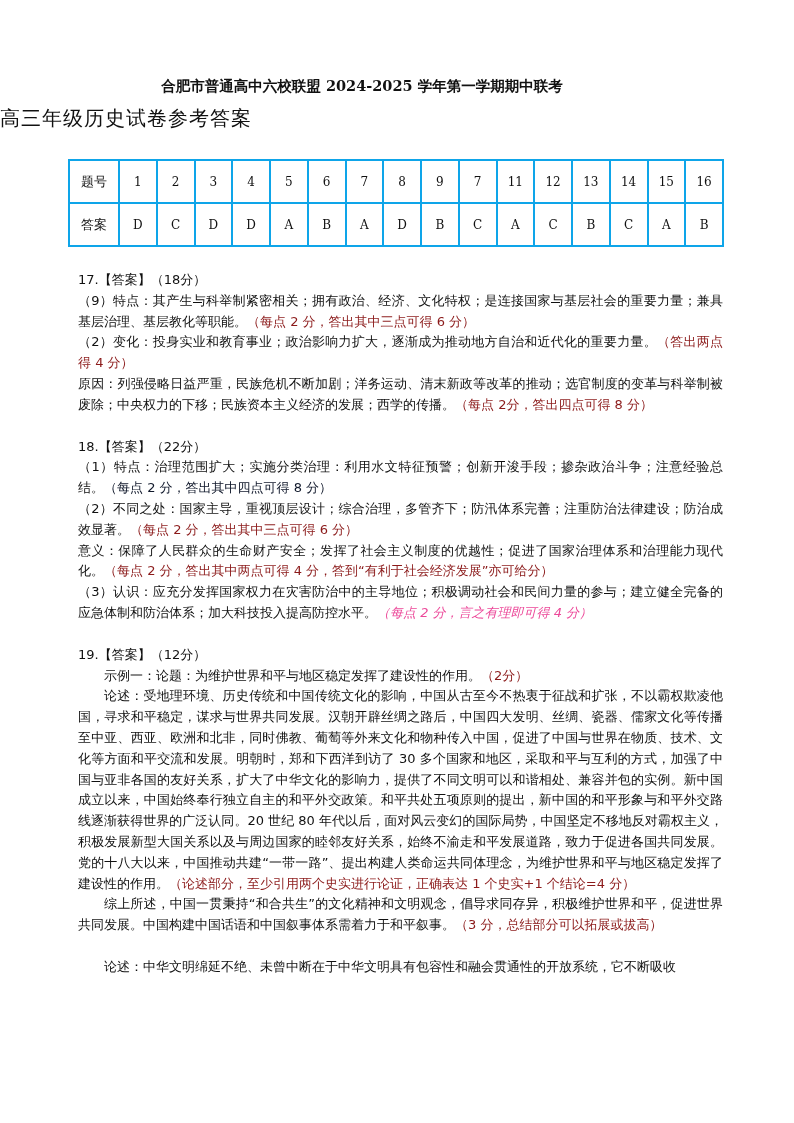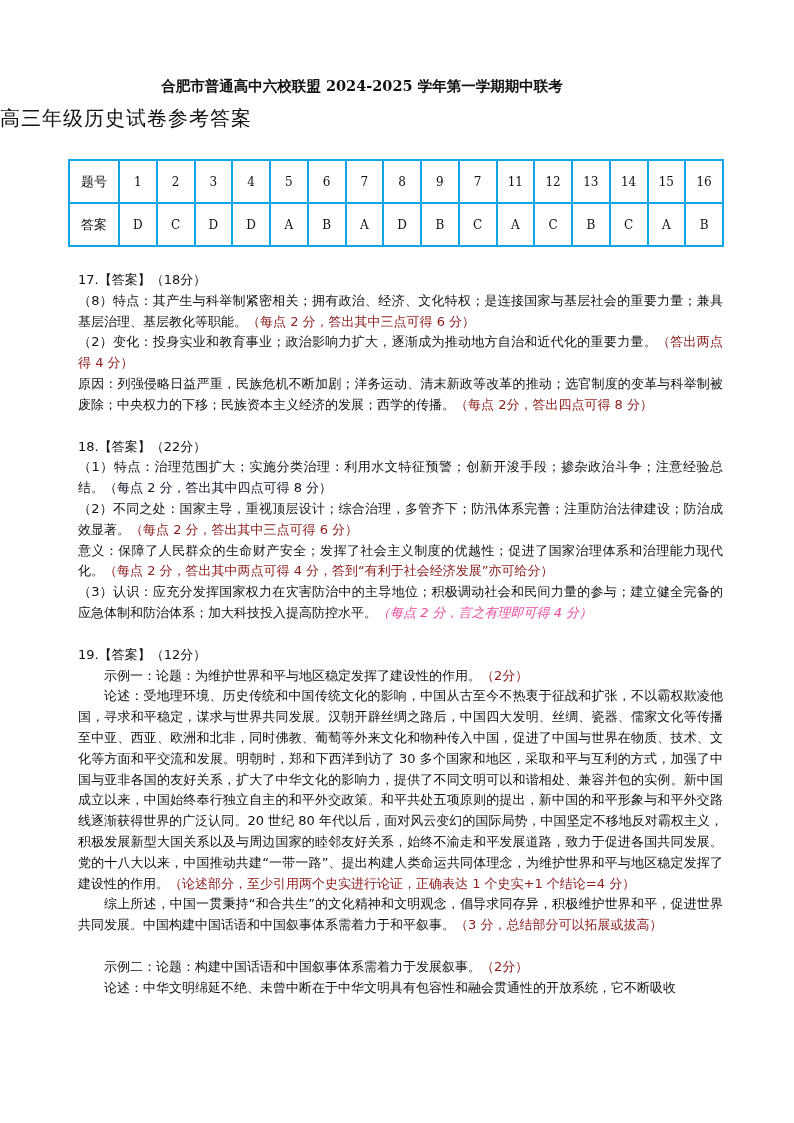--- a/index.html
+++ b/index.html
@@ -79,36 +79,35 @@
         <td>B</td>
         <td>C</td>
         <td>A</td>
         <td>B</td>
       </tr>
 </tbody>
   </table>
 
 <div class="body">
   <p class="q-head">17.【答案】（18分）</p>
-  <p class="para"><span>（8）特点：其产生与科举制紧密相关；拥有政治、经济、文化特权；是连接国家与基层社会的重要力量；兼具基层治理、基层教化等职能。</span><span class="note" style="color: rgb(139, 26, 26);">（每点 2 分，答出其中三点可得 6 分）</span></p>
+  <p class="para"><span>（9）特点：其产生与科举制紧密相关；拥有政治、经济、文化特权；是连接国家与基层社会的重要力量；兼具基层治理、基层教化等职能。</span><span class="note" style="color: rgb(139, 26, 26);">（每点 2 分，答出其中三点可得 6 分）</span></p>
   <p class="para"><span>（2）变化：投身实业和教育事业；政治影响力扩大，逐渐成为推动地方自治和近代化的重要力量。</span><span class="note" style="color: rgb(139, 26, 26);">（答出两点得 4 分）</span></p>
   <p class="para"><span>原因：列强侵略日益严重，民族危机不断加剧；洋务运动、清末新政等改革的推动；选官制度的变革与科举制被废除；中央权力的下移；民族资本主义经济的发展；西学的传播。</span><span class="note" style="color: rgb(139, 26, 26);">（每点 2分，答出四点可得 8 分）</span></p>
 
   <div class="gap"></div>
 
   <p class="q-head">18.【答案】（22分）</p>
   <p class="para"><span>（1）特点：治理范围扩大；实施分类治理：利用水文特征预警；创新开浚手段；掺杂政治斗争；注意经验总结。</span><span class="note" style="color: #0f172a;">（每点 2 分，答出其中四点可得 8 分）</span></p>
   <p class="para"><span>（2）不同之处：国家主导，重视顶层设计；综合治理，多管齐下；防汛体系完善；注重防治法律建设；防治成效显著。</span><span class="note" style="color: rgb(139, 26, 26);">（每点 2 分，答出其中三点可得 6 分）</span></p>
   <p class="para"><span>意义：保障了人民群众的生命财产安全；发挥了社会主义制度的优越性；促进了国家治理体系和治理能力现代化。</span><span class="note" style="color: rgb(139, 26, 26);">（每点 2 分，答出其中两点可得 4 分，答到“有利于社会经济发展”亦可给分）</span></p>
   <p class="para"><span>（3）认识：应充分发挥国家权力在灾害防治中的主导地位；积极调动社会和民间力量的参与；建立健全完备的应急体制和防治体系；加大科技投入提高防控水平。</span><span class="note" style="color: #ec4899; font-style: italic;">（每点 2 分，言之有理即可得 4 分）</span></p>
 
   <div class="gap"></div>
 
   <p class="q-head">19.【答案】（12分）</p>
   <p class="para indent"><span>示例一：论题：为维护世界和平与地区稳定发挥了建设性的作用。</span><span class="note" style="color: rgb(139, 26, 26);">（2分）</span></p>
   <p class="para indent"><span>论述：受地理环境、历史传统和中国传统文化的影响，中国从古至今不热衷于征战和扩张，不以霸权欺凌他国，寻求和平稳定，谋求与世界共同发展。汉朝开辟丝绸之路后，中国四大发明、丝绸、瓷器、儒家文化等传播至中亚、西亚、欧洲和北非，同时佛教、葡萄等外来文化和物种传入中国，促进了中国与世界在物质、技术、文化等方面和平交流和发展。明朝时，郑和下西洋到访了 30 多个国家和地区，采取和平与互利的方式，加强了中国与亚非各国的友好关系，扩大了中华文化的影响力，提供了不同文明可以和谐相处、兼容并包的实例。新中国成立以来，中国始终奉行独立自主的和平外交政策。和平共处五项原则的提出，新中国的和平形象与和平外交路线逐渐获得世界的广泛认同。20 世纪 80 年代以后，面对风云变幻的国际局势，中国坚定不移地反对霸权主义，积极发展新型大国关系以及与周边国家的睦邻友好关系，始终不渝走和平发展道路，致力于促进各国共同发展。党的十八大以来，中国推动共建“一带一路”、提出构建人类命运共同体理念，为维护世界和平与地区稳定发挥了建设性的作用。</span><span class="note" style="color: rgb(139, 26, 26);">（论述部分，至少引用两个史实进行论证，正确表达 1 个史实+1 个结论=4 分）</span></p>
   <p class="para indent"><span>综上所述，中国一贯秉持“和合共生”的文化精神和文明观念，倡导求同存异，积极维护世界和平，促进世界共同发展。中国构建中国话语和中国叙事体系需着力于和平叙事。</span><span class="note" style="color: rgb(139, 26, 26);">（3 分，总结部分可以拓展或拔高）</span></p>
 
   <div class="gap"></div>
 
-  <p class="para indent"><span>示例二：论题：构建中国话语和中国叙事体系需着力于发展叙事。</span><span class="note" style="color: rgb(139, 26, 26);">（2分）</span></p>
   <p class="para indent"><span>论述：中华文明绵延不绝、未曾中断在于中华文明具有包容性和融会贯通性的开放系统，它不断吸收</span></p>
 </div>
 
 </body></html>

